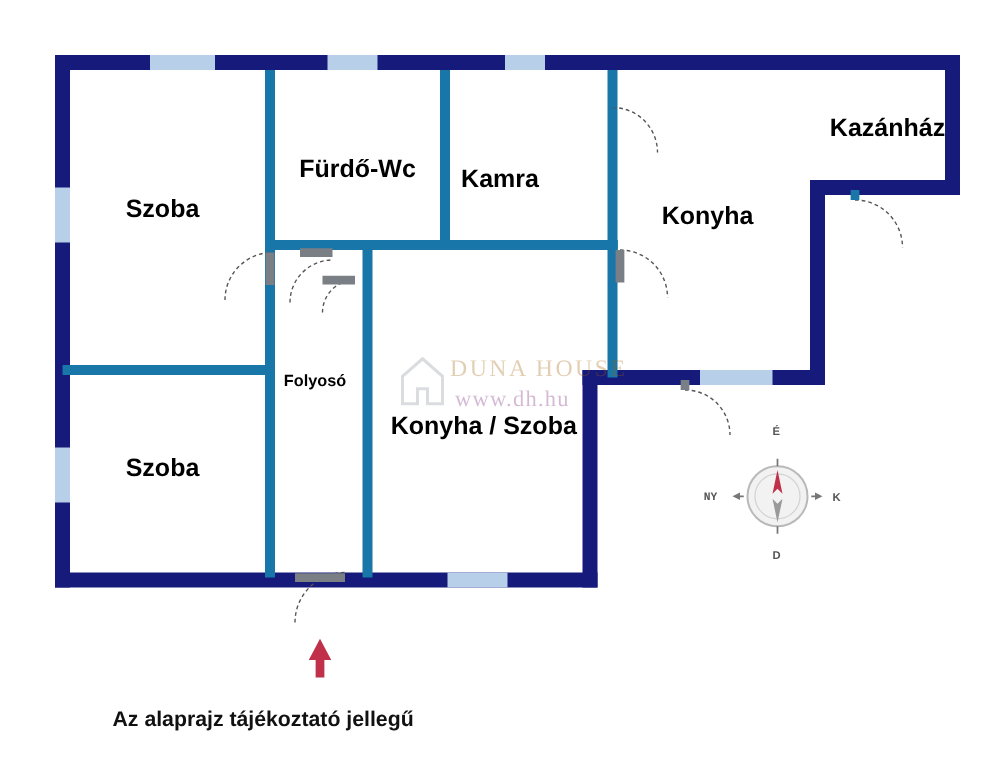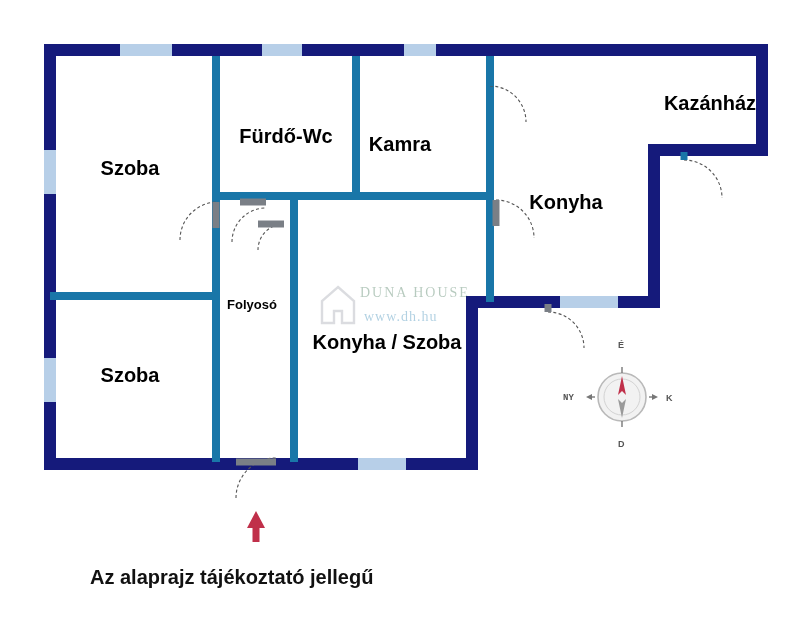--- a/index.html
+++ b/index.html
@@ -26,52 +26,52 @@
     color: #000000;
     white-space: nowrap;
     transform: translate(-50%, -50%);
   }
   .lbl-big   { font-size: 20px; }
   .lbl-small { font-size: 13px; font-weight: bold; }
   .footer-note {
     position: absolute;
     left: 90px;
     top: 566px;
-    font-size: 20px;
+    font-size: 17px;
     font-weight: bold;
     color: #111111;
     white-space: nowrap;
   }
   .watermark {
     position: absolute;
     left: 318px;
     top: 283px;
     width: 180px;
     height: 50px;
     opacity: 0.30;
     pointer-events: none;
   }
   .wm-text {
     position: absolute;
     left: 42px;
     top: 2px;
     font-family: "Liberation Serif", serif;
-    font-size: 14px;
+    font-size: 19px;
     letter-spacing: 2px;
-    color: #14532d;
+    color: #a16207;
     white-space: nowrap;
   }
   .wm-sub {
     position: absolute;
     left: 46px;
     top: 26px;
     font-family: "Liberation Serif", serif;
-    font-size: 14px;
+    font-size: 18px;
     letter-spacing: 1px;
-    color: #0369a1;
+    color: #701a75;
     white-space: nowrap;
   }
   .compass {
     position: absolute;
     left: 562px;
     top: 340px;
     width: 120px;
     height: 115px;
   }
   .compass-letter {
@@ -168,21 +168,21 @@
   </g>
 
   <g>
     <path d="M 256 511 L 265 528 L 259.5 528 L 259.5 542 L 252.5 542 L 252.5 528 L 247 528 Z" fill="#c0304a"></path>
   </g>
 </svg>
 
 <div class="room-label lbl-big" style="left:130px; top:168px;">Szoba</div>
 <div class="room-label lbl-big" style="left:286px; top:136px;">Fürdő-Wc</div>
 <div class="room-label lbl-big" style="left:400px; top:124px;margin-top:20px;">Kamra</div>
-<div class="room-label lbl-big" style="left:566px; top:174px;margin-top:28px;">Konyha</div>
+<div class="room-label lbl-big" style="left:566px; top:174px;">Konyha</div>
 <div class="room-label lbl-big" style="left:710px; top:103px;">Kazánház</div>
 <div class="room-label lbl-small" style="left:252px; top:304px;">Folyosó</div>
 <div class="room-label lbl-big" style="left:387px; top:342px;">Konyha / Szoba</div>
 <div class="room-label lbl-big" style="left:130px; top:375px;">Szoba</div>
 
 <div class="watermark">
   <svg width="40" height="44" viewBox="0 0 40 44">
     <path d="M20 4 L36 18 L36 40 L24 40 L24 28 L16 28 L16 40 L4 40 L4 18 Z" fill="none" stroke="#8a8f9a" stroke-width="2.4"></path>
   </svg>
   <div class="wm-text">DUNA HOUSE</div>

